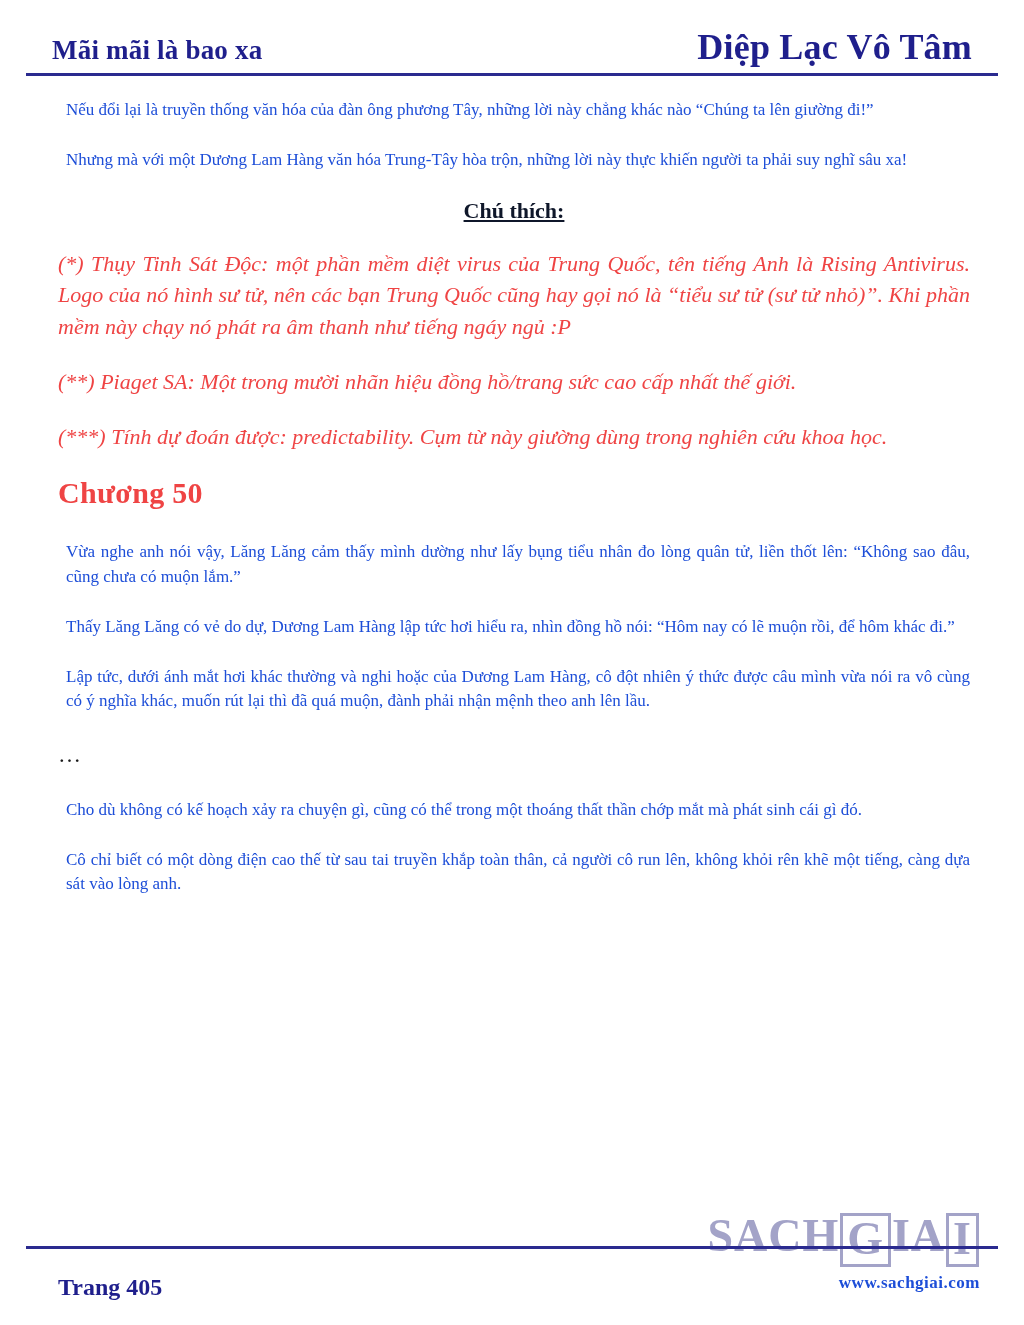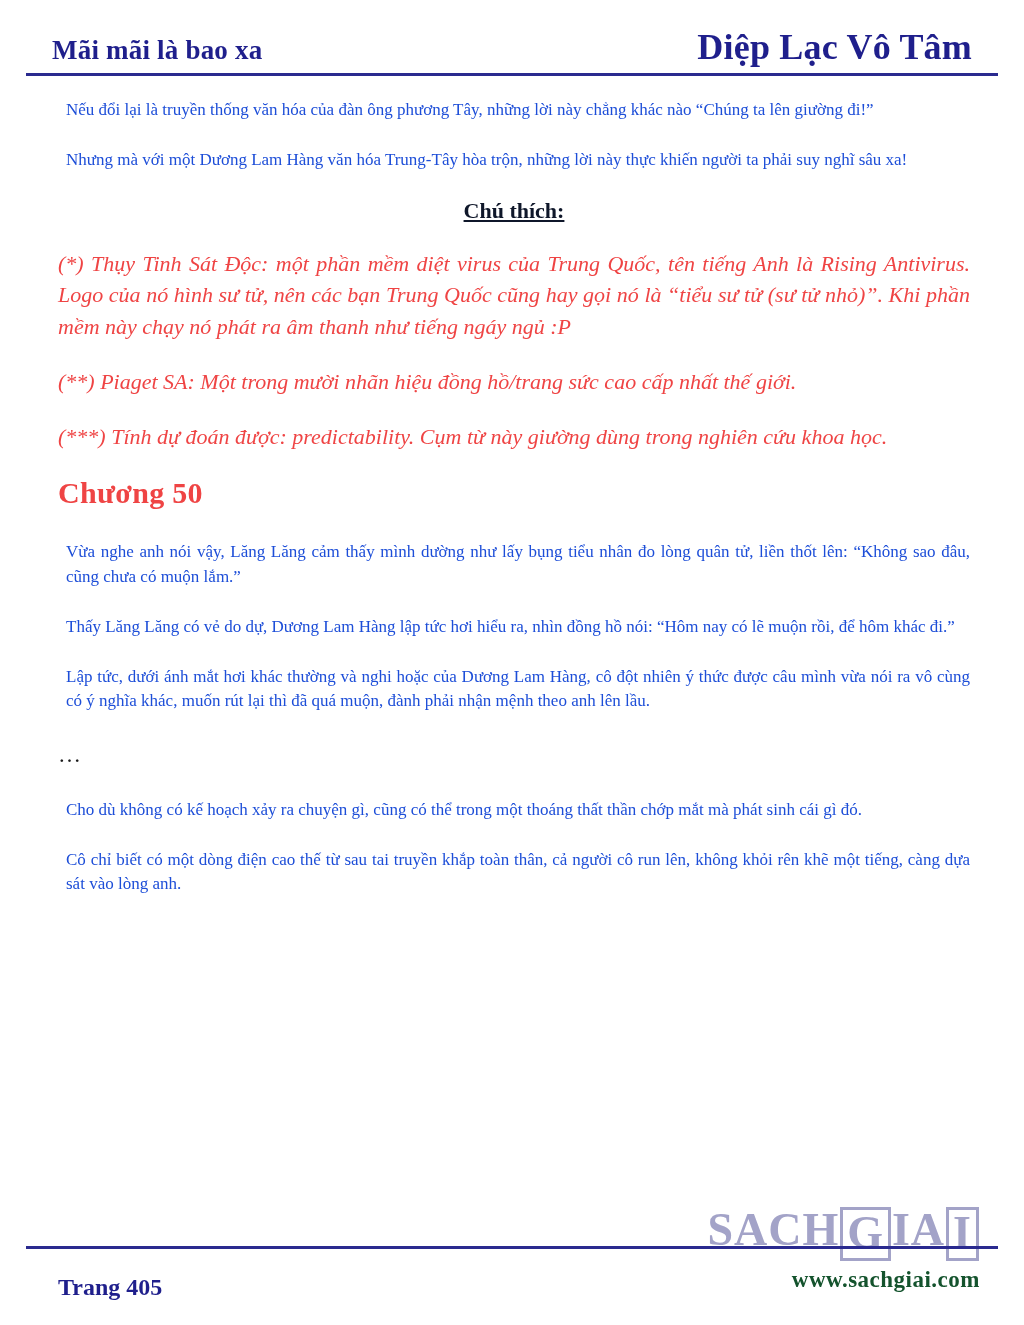--- a/index.html
+++ b/index.html
@@ -133,23 +133,23 @@
   }
   .wm-box {
     display: inline-block;
     border: 3px solid #a3a3c8;
     padding: 0 4px 2px 4px;
     margin: 0 1px;
     line-height: 1;
   }
   .wm-url {
     margin-top: 6px;
-    font-size: 23px;
+    font-size: 17px;
     font-weight: bold;
-    color: #14532d;
+    color: #1d4ed8;
     letter-spacing: 0.5px;
   }
 </style>
 </head>
 <body>
 
 <div class="page">
 
   <div class="header">
     <div class="header-title">Mãi mãi là bao xa</div>

